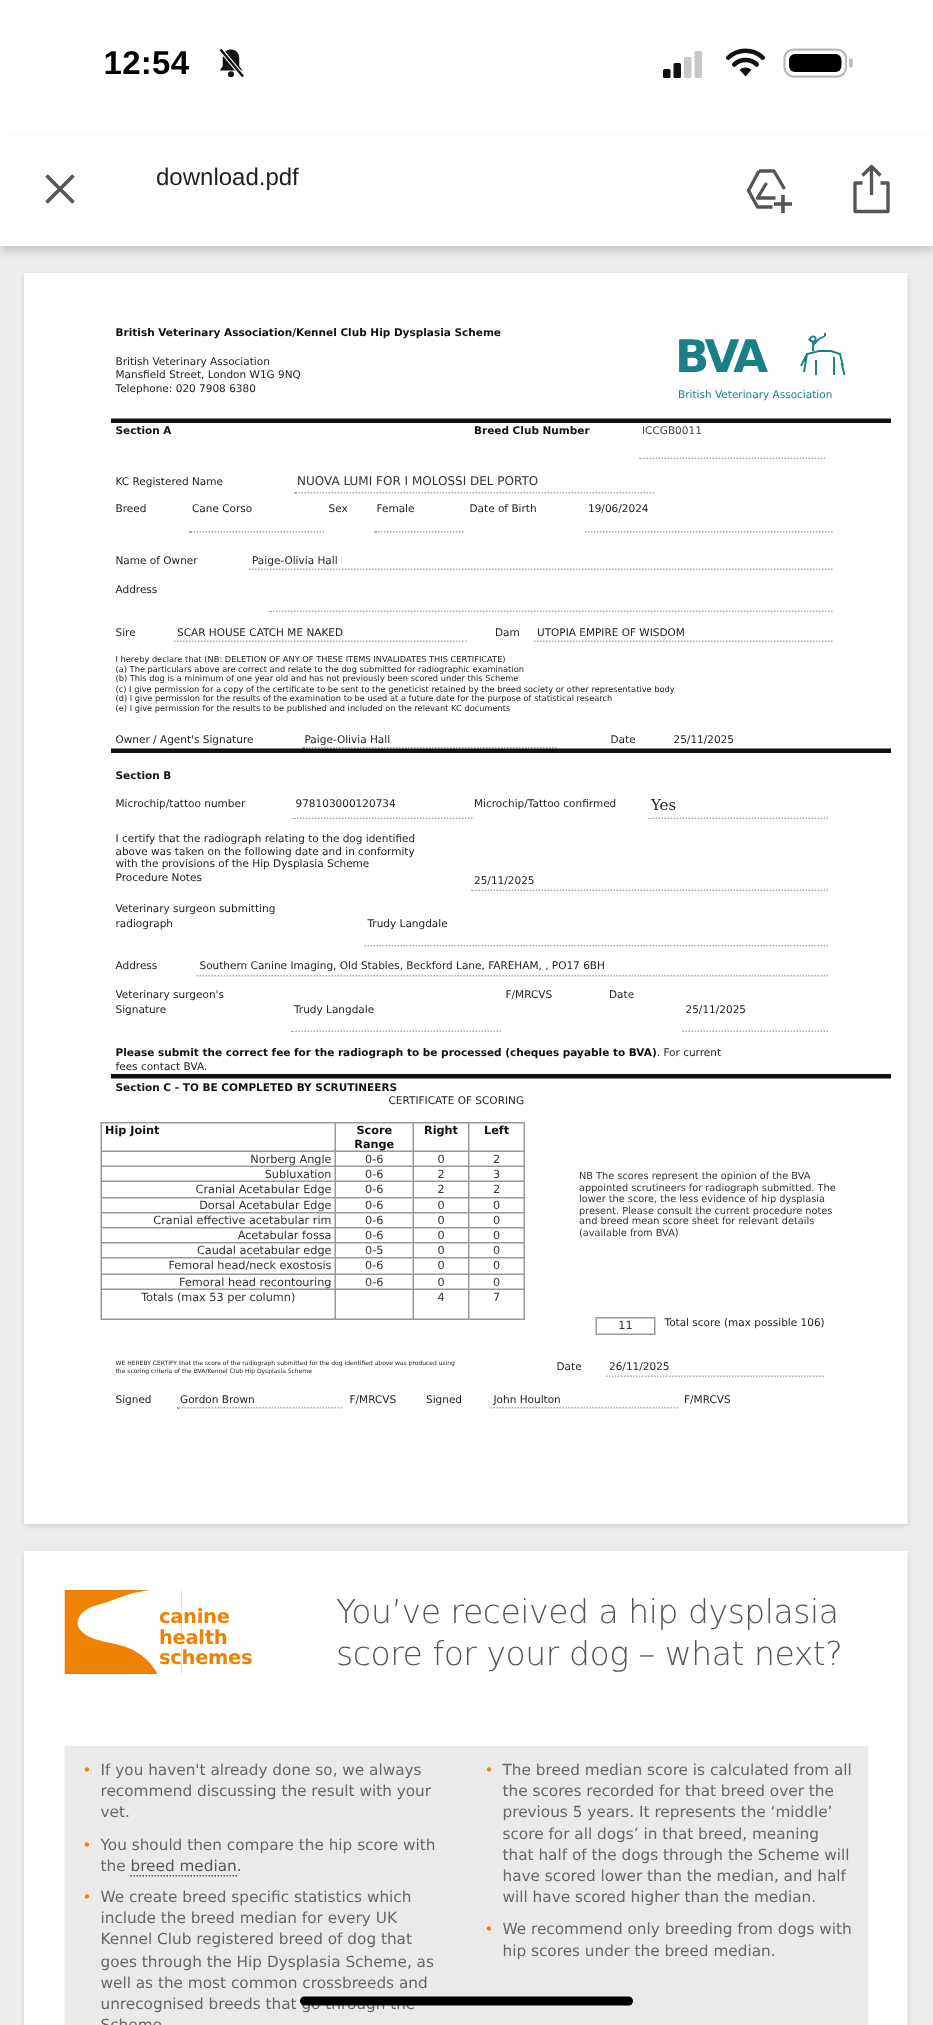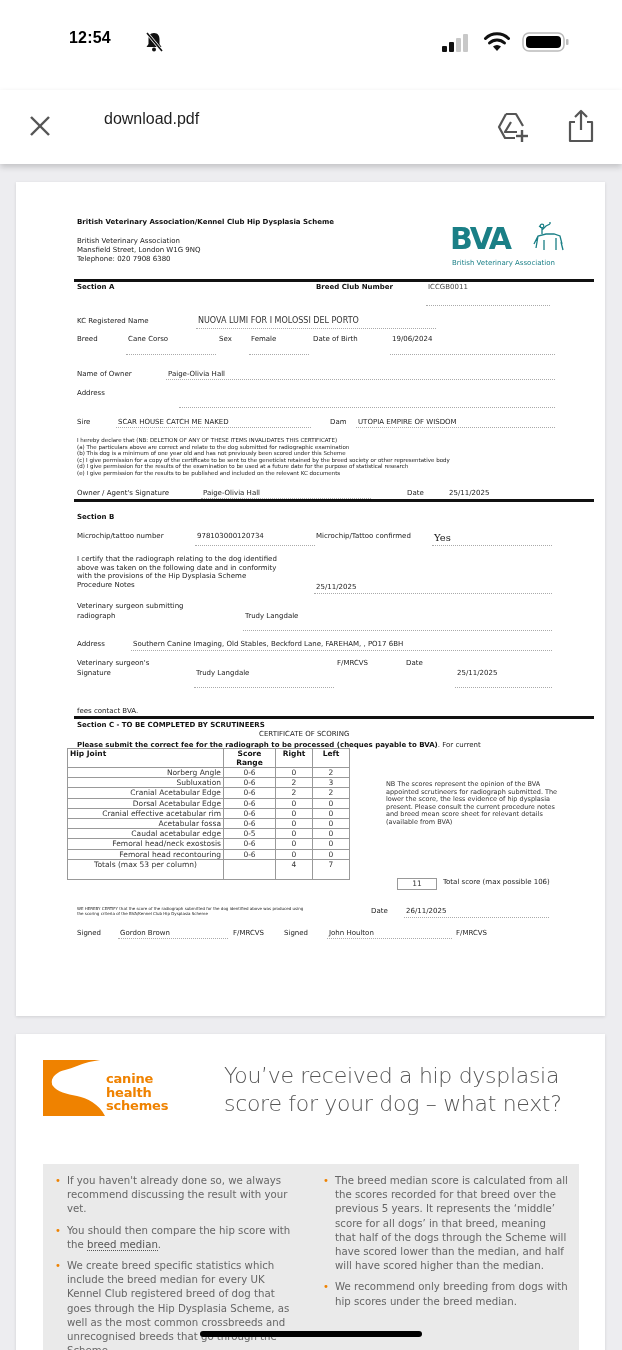--- a/index.html
+++ b/index.html
@@ -1,18 +1,18 @@
 <!DOCTYPE html>
 <html><head>
 <meta charset="utf-8">
 <style>
   * { box-sizing: border-box; margin: 0; padding: 0; }
   html, body { width: 622px; height: 1350px; overflow: hidden; background: #ededf0; font-family: "DejaVu Sans", sans-serif; }
   .statusbar { position: absolute; left: 0; top: 0; width: 622px; height: 90px; background: #fff; }
-  .time { position: absolute; left: 69px; top: 29px; font-family: "Liberation Sans", sans-serif; font-size: 16px; font-weight: 700; color: #000; letter-spacing: 0.2px; }
+  .time { position: absolute; left: 69px; top: 29px; font-family: "Liberation Sans", sans-serif; font-size: 22px; font-weight: 700; color: #000; letter-spacing: 0.2px; }
   .bell { position: absolute; left: 144px; top: 31px; width: 20px; height: 22px; }
   .signal { position: absolute; left: 440px; top: 33px; width: 32px; height: 20px; }
   .wifi { position: absolute; left: 483px; top: 31px; width: 28px; height: 22px; }
   .battery { position: absolute; left: 522px; top: 31px; width: 50px; height: 22px; }
   .topbar { position: absolute; left: 0; top: 90px; width: 622px; height: 74px; background: #fff; box-shadow: 0 3px 6px rgba(0,0,0,0.18); z-index: 2; }
   .close-btn { position: absolute; left: 26px; top: 22px; width: 28px; height: 28px; cursor: pointer; }
   .title { position: absolute; left: 104px; top: 20px; font-family: "Liberation Sans", sans-serif; font-size: 16px; color: #1f1f1f; }
   .drive-btn { position: absolute; left: 496px; top: 20px; width: 34px; height: 34px; cursor: pointer; }
   .share-btn { position: absolute; left: 566px; top: 18px; width: 30px; height: 36px; cursor: pointer; }
 
@@ -189,21 +189,21 @@
 
   <span class="p s7" style="left:61px;top:477px;">Veterinary surgeon's</span>
   <span class="p s7" style="left:61px;top:487px;">Signature</span>
   <span class="p s7" style="left:180px;top:487px;">Trudy Langdale</span>
   <div class="dots" style="left:178px;top:505px;width:140px;"></div>
   <span class="p s7" style="left:321px;top:477px;">F/MRCVS</span>
   <span class="p s7" style="left:390px;top:477px;">Date</span>
   <span class="p s7" style="left:441px;top:487px;">25/11/2025</span>
   <div class="dots" style="left:439px;top:505px;width:97px;"></div>
 
-  <div class="p s7" style="left:61px;top:516px;margin-top:43px;">
+  <div class="p s7" style="left:61px;top:516px;">
     <span class="b">Please submit the correct fee for the radiograph to be processed (cheques payable to BVA)</span><span>. For current</span>
   </div>
   <span class="p s7" style="left:61px;top:525px;">fees contact BVA.</span>
   <div class="hr" style="left:58px;top:534px;width:520px;"></div>
 
   <span class="p s7 b" style="left:61px;top:539px;">Section C - TO BE COMPLETED BY SCRUTINEERS</span>
   <span class="p s7" style="left:243px;top:548px;">CERTIFICATE OF SCORING</span>
 
   <table class="score">
     <thead>

